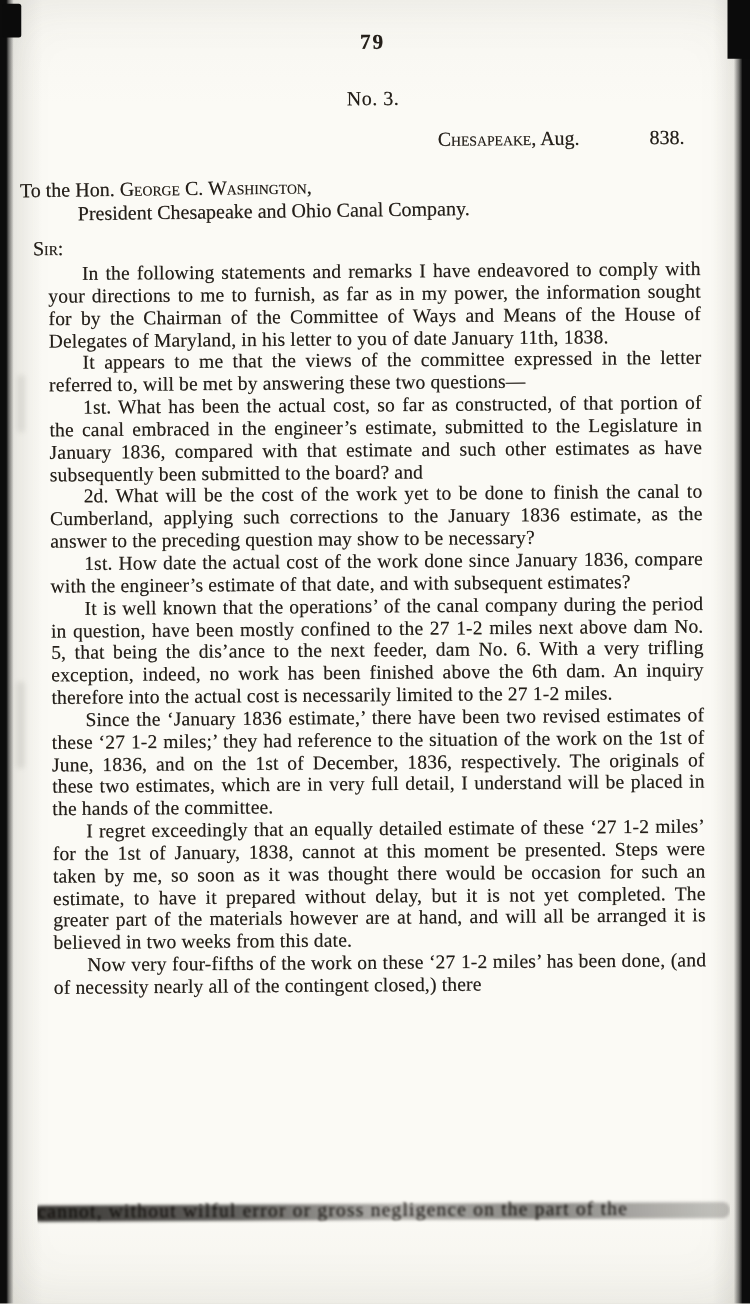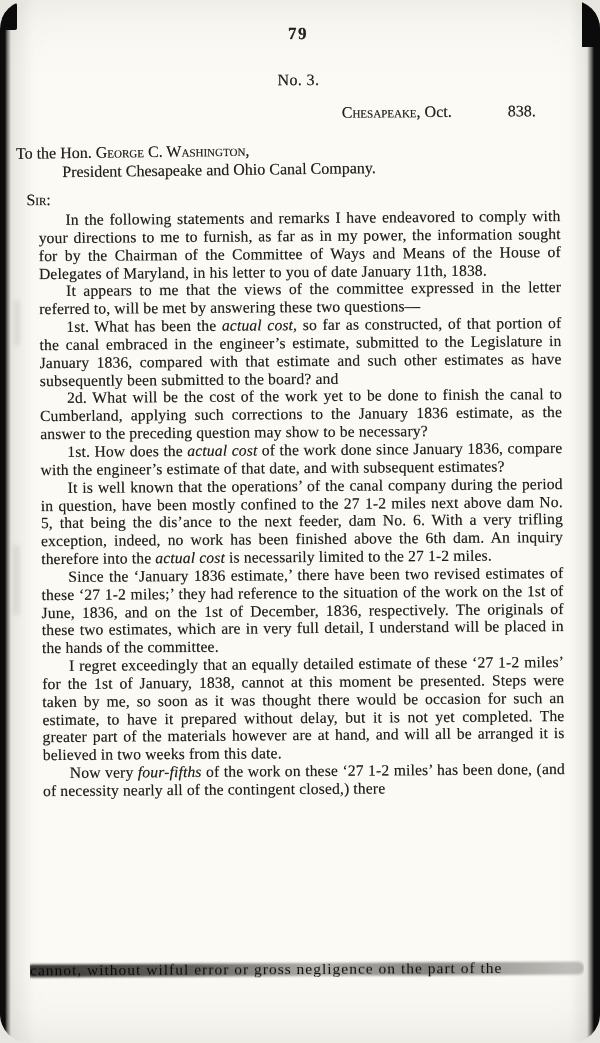--- a/index.html
+++ b/index.html
@@ -9,21 +9,20 @@
     font-family: "Liberation Serif", "DejaVu Serif", serif;
     overflow: hidden;
   }
   .scan {
     position: relative; width: 600px; height: 1043px; overflow: hidden;
     background:
       linear-gradient(90deg,  rgba(110,105,95,0.16) 0px, rgba(110,105,95,0) 34px),
       linear-gradient(270deg, rgba(110,105,95,0.20) 0px, rgba(110,105,95,0) 30px),
       linear-gradient(180deg, #f7f6f1 0%, #fbfaf5 8%, #fbfaf5 92%, #f5f4ee 100%);
     box-shadow: inset 0 0 45px rgba(90,85,75,0.10);
-    border-radius: 29px;
   }
   
   .edge-left {
     position: absolute; left: 0; top: 0; bottom: 0; width: 11px;
     background: linear-gradient(90deg, #0c0c0c 0, #0c0c0c 5px, rgba(12,12,12,0.55) 7px, rgba(12,12,12,0) 11px);
   }
   .edge-right {
     position: absolute; right: 0; top: 0; bottom: 0; width: 13px;
     background: linear-gradient(270deg, #0c0c0c 0, #0c0c0c 6px, rgba(12,12,12,0.5) 9px, rgba(12,12,12,0) 13px);
   }
@@ -43,32 +42,32 @@
     text-shadow: 0.2px 0.2px 0.3px rgba(30,25,20,0.55);
   }
   .sc { font-variant: small-caps; }
   .pageno { text-align: center; font-weight: bold; font-size: 17px; letter-spacing: 1.5px; }
   .docno  { text-align: center; margin-top: 27px; font-size: 16px; letter-spacing: 0.4px; }
   .dateline {
     display: flex; justify-content: flex-end; align-items: baseline;
     margin-top: 15px; font-size: 16px;
   }
   .dl-left { }
-  .dl-year { margin-left: 56px; margin-right: 24px; }
+  .dl-year { margin-left: 56px; margin-right: 12px; }
   .address { margin-top: 19px; font-size: 16px; transform: rotate(-0.3deg); }
   .addr-line1 { margin-left: -22px; }
   .addr-line2 { margin-left: 24px; margin-top: 1px; }
   .salutation { margin-top: 11px; margin-left: -12px; font-size: 16px; }
   .body {
     margin-top: 2px;
     font-size: 15.6px; line-height: 17.85px;
     text-align: justify; letter-spacing: 0.15px;
   }
   .para { text-indent: 27px; margin: 0; }
-  .it { font-style: italic; }
+  .it { }
 
   
   .cutoff {
     position: absolute; left: 30px; right: 16px; top: 960px; height: 24px;
     font-size: 15.5px; color: #17130e;
     transform: rotate(-0.3deg);
     white-space: nowrap; overflow: hidden;
   }
   .cutoff .txt { filter: blur(0.7px); letter-spacing: 1px; }
   .smear {
@@ -88,37 +87,37 @@
   <div class="blob-tl"></div>
   <div class="blob-tr"></div>
   <div class="margin-mark mm1"></div>
   <div class="margin-mark mm2"></div>
 
   <div class="content">
     <div class="pageno">79</div>
     <div class="docno">No. 3.</div>
 
     <div class="dateline">
-      <span class="dl-left"><span class="sc">Chesapeake,</span> <span>Oct.</span></span>
+      <span class="dl-left"><span class="sc">Chesapeake,</span> <span>Aug.</span></span>
       <span class="dl-year">838.</span>
     </div>
 
     <div class="address">
       <div class="addr-line1"><span>To the Hon. </span><span class="sc">George C. Washington,</span></div>
       <div class="addr-line2">President Chesapeake and Ohio Canal Company.</div>
     </div>
 
     <div class="salutation sc">Sir:</div>
 
     <div class="body" id="paragraphs">
         <div class="para"><span>In the following statements and remarks I have endeavored to comply with your directions to me to furnish, as far as in my power, the information sought for by the Chairman of the Committee of Ways and Means of the House of Delegates of Maryland, in his letter to you of date January 11th, 1838.</span></div>
         <div class="para"><span>It appears to me that the views of the committee expressed in the letter referred to, will be met by answering these two questions—</span></div>
         <div class="para"><span>1st. What has been the </span><span class="it">actual cost,</span><span> so far as constructed, of that portion of the canal embraced in the engineer’s estimate, submitted to the Legislature in January 1836, compared with that estimate and such other estimates as have subsequently been submitted to the board? and</span></div>
         <div class="para"><span>2d. What will be the cost of the work yet to be done to finish the canal to Cumberland, applying such corrections to the January 1836 estimate, as the answer to the preceding question may show to be necessary?</span></div>
-        <div class="para"><span>1st. How does the </span><span class="it">actual cost</span><span> of the work done since January 1836, compare with the engineer’s estimate of that date, and with subsequent estimates?</span></div>
+        <div class="para"><span>1st. How date the </span><span class="it">actual cost</span><span> of the work done since January 1836, compare with the engineer’s estimate of that date, and with subsequent estimates?</span></div>
         <div class="para"><span>It is well known that the operations’ of the canal company during the period in question, have been mostly confined to the 27 1-2 miles next above dam No. 5, that being the dis’ance to the next feeder, dam No. 6.  With a very trifling exception, indeed, no work has been finished above the 6th dam.  An inquiry therefore into the </span><span class="it">actual cost</span><span> is necessarily limited to the 27 1-2 miles.</span></div>
         <div class="para"><span>Since the ‘January 1836 estimate,’ there have been two revised estimates of these ‘27 1-2 miles;’ they had reference to the situation of the work on the 1st of June, 1836, and on the 1st of December, 1836, respectively.  The originals of these two estimates, which are in very full detail, I understand will be placed in the hands of the committee.</span></div>
         <div class="para"><span>I regret exceedingly that an equally detailed estimate of these ‘27 1-2 miles’ for the 1st of January, 1838, cannot at this moment be presented.  Steps were taken by me, so soon as it was thought there would be occasion for such an estimate, to have it prepared without delay, but it is not yet completed.  The greater part of the materials however are at hand, and will all be arranged it is believed in two weeks from this date.</span></div>
         <div class="para"><span>Now very </span><span class="it">four-fifths</span><span> of the work on these ‘27 1-2 miles’ has been done, (and of necessity nearly all of the contingent closed,) there</span></div>
       </div>
   </div>
 
   <div class="cutoff">
     <span class="txt">cannot, without wilful error or gross negligence on the part of the</span>
     <div class="smear"></div>

